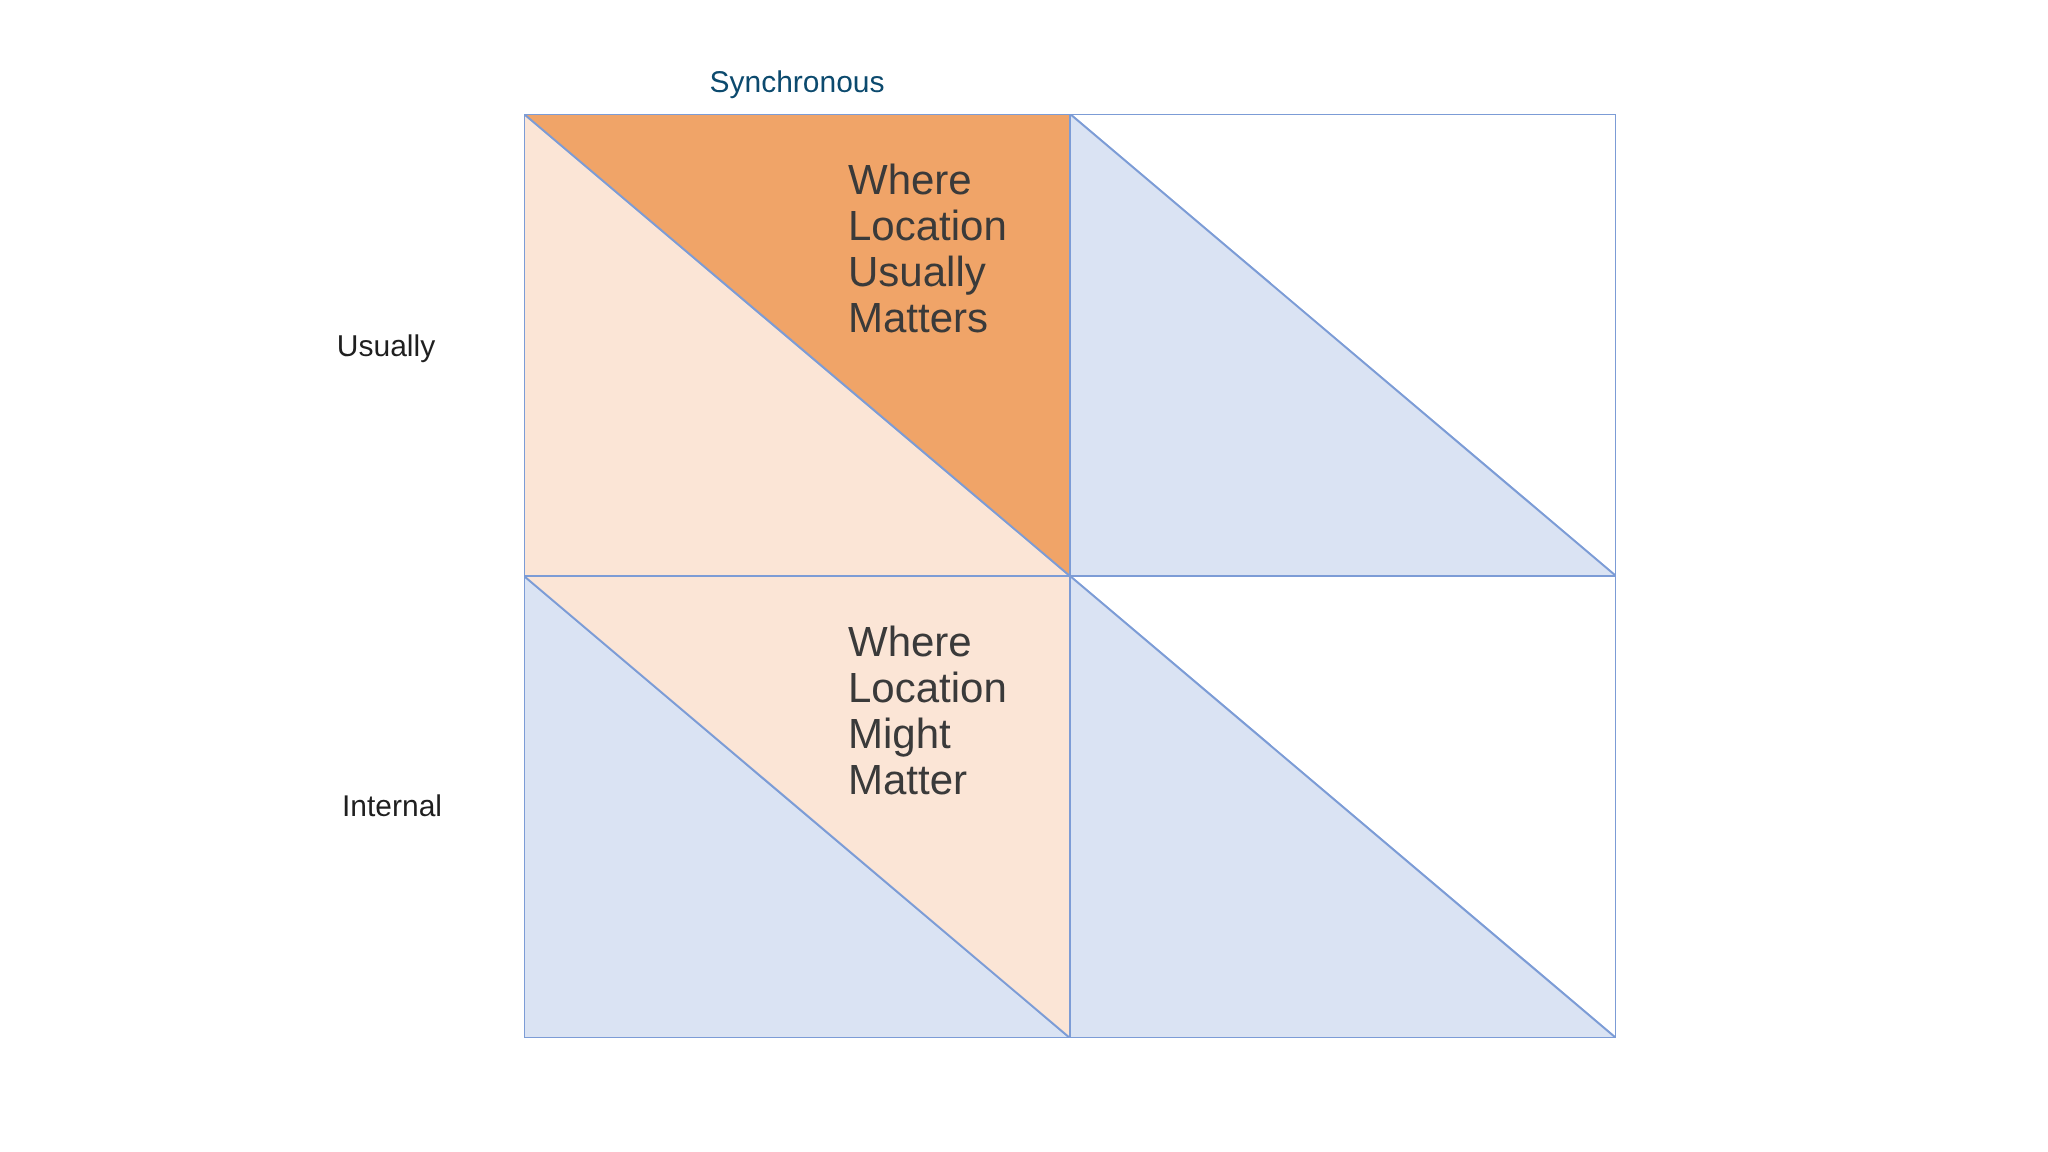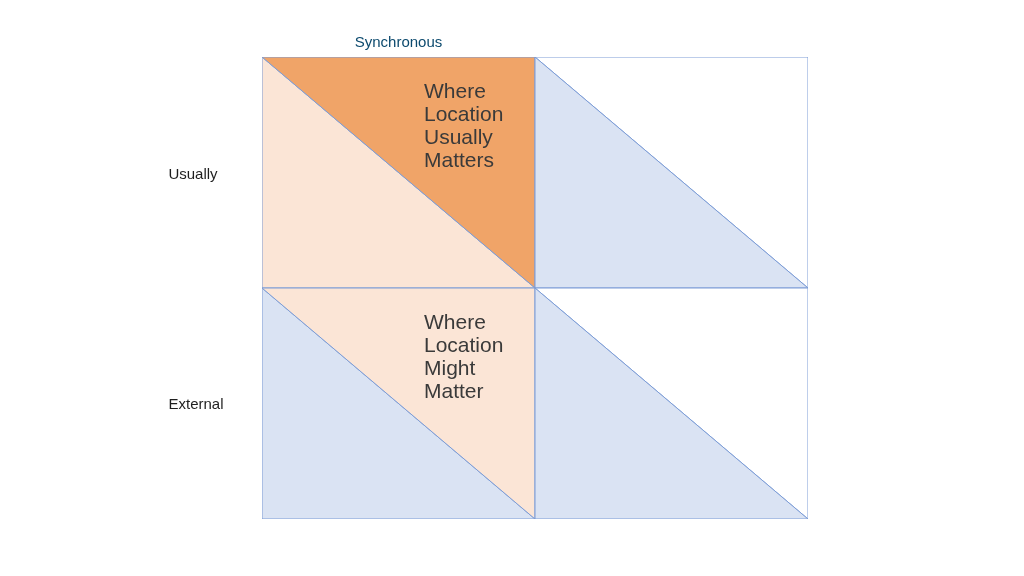--- a/index.html
+++ b/index.html
@@ -62,21 +62,21 @@
   .annotation.lower { left: 424px; top: 310px; }
 </style>
 </head>
 <body>
 
 <div class="canvas">
 
   <div class="col-header sync">Synchronous</div>
 
   <div class="row-header external">Usually</div>
-  <div class="row-header internal">External</div>
+  <div class="row-header internal">Internal</div>
 
   <div class="grid">
     <svg viewBox="0 0 546 462" xmlns="http://www.w3.org/2000/svg">
 
       <polygon points="0,0 273,231 0,231" fill="#FBE5D6" stroke="#7C9CD6"></polygon>
       <polygon points="0,0 273,0 273,231" fill="#F0A468" stroke="#7C9CD6"></polygon>
 
       <polygon points="273,0 546,0 546,231" fill="#FFFFFF" stroke="#7C9CD6"></polygon>
       <polygon points="273,0 546,231 273,231" fill="#DAE3F3" stroke="#7C9CD6"></polygon>
 

